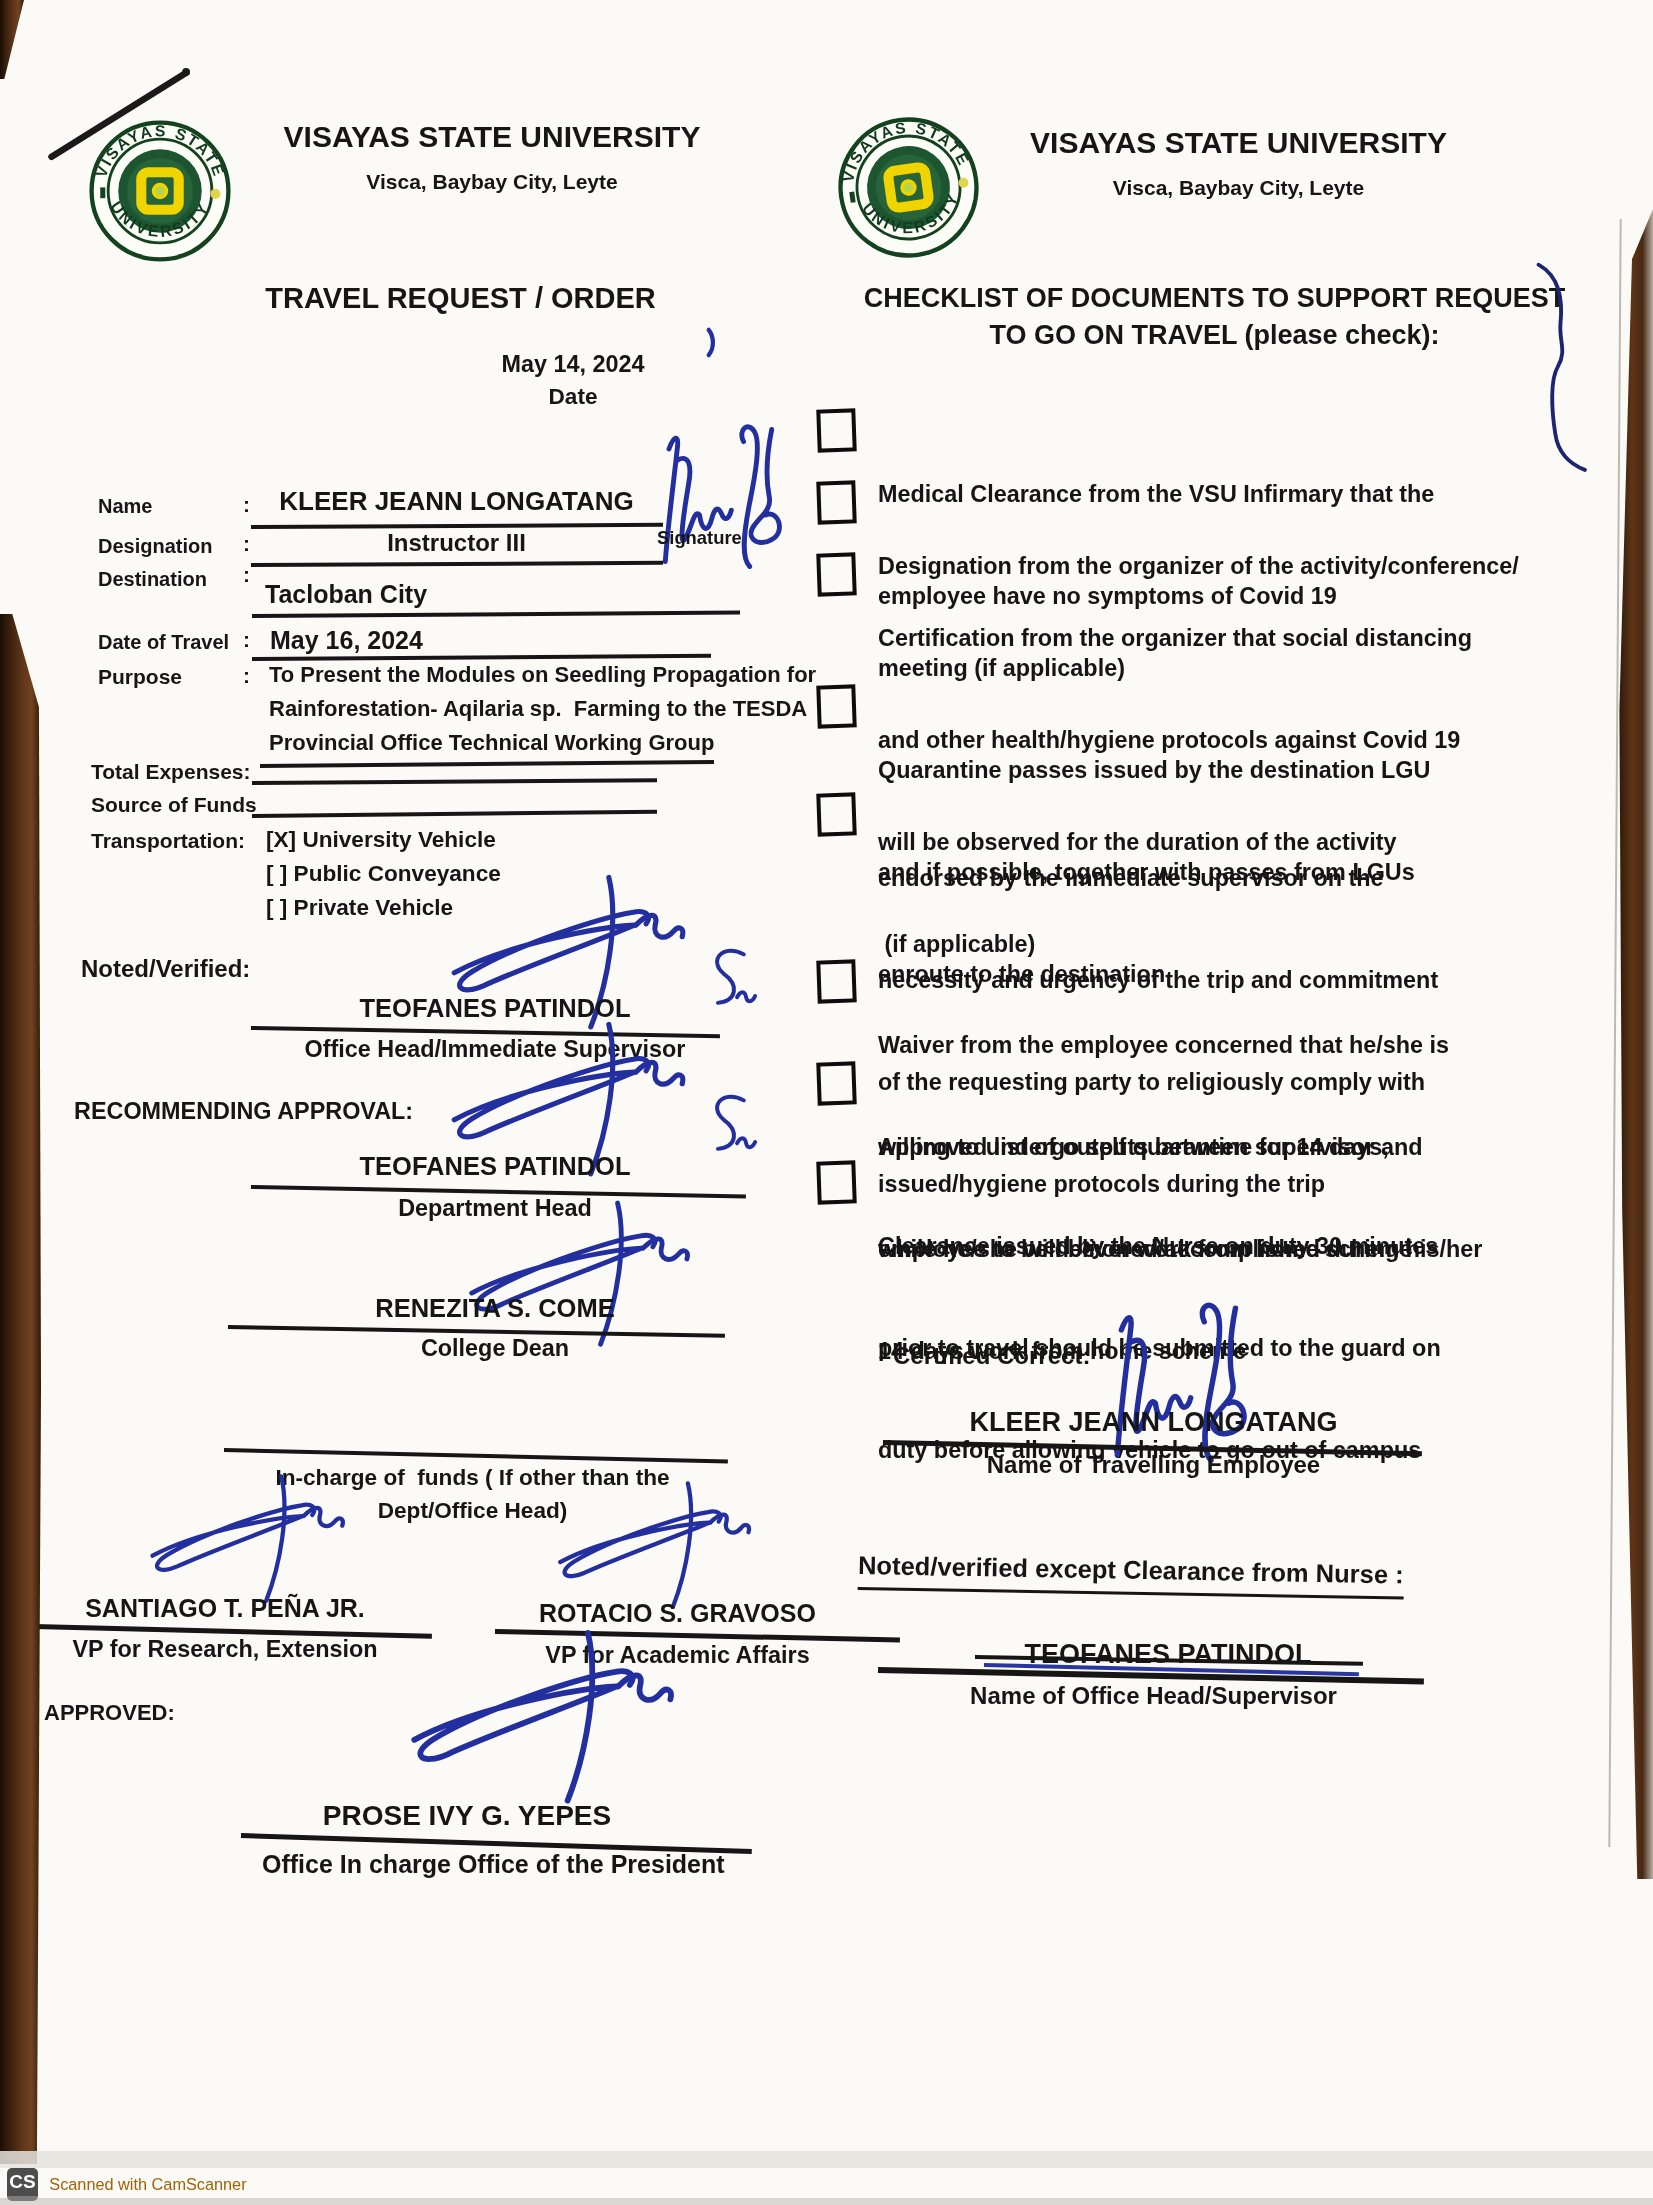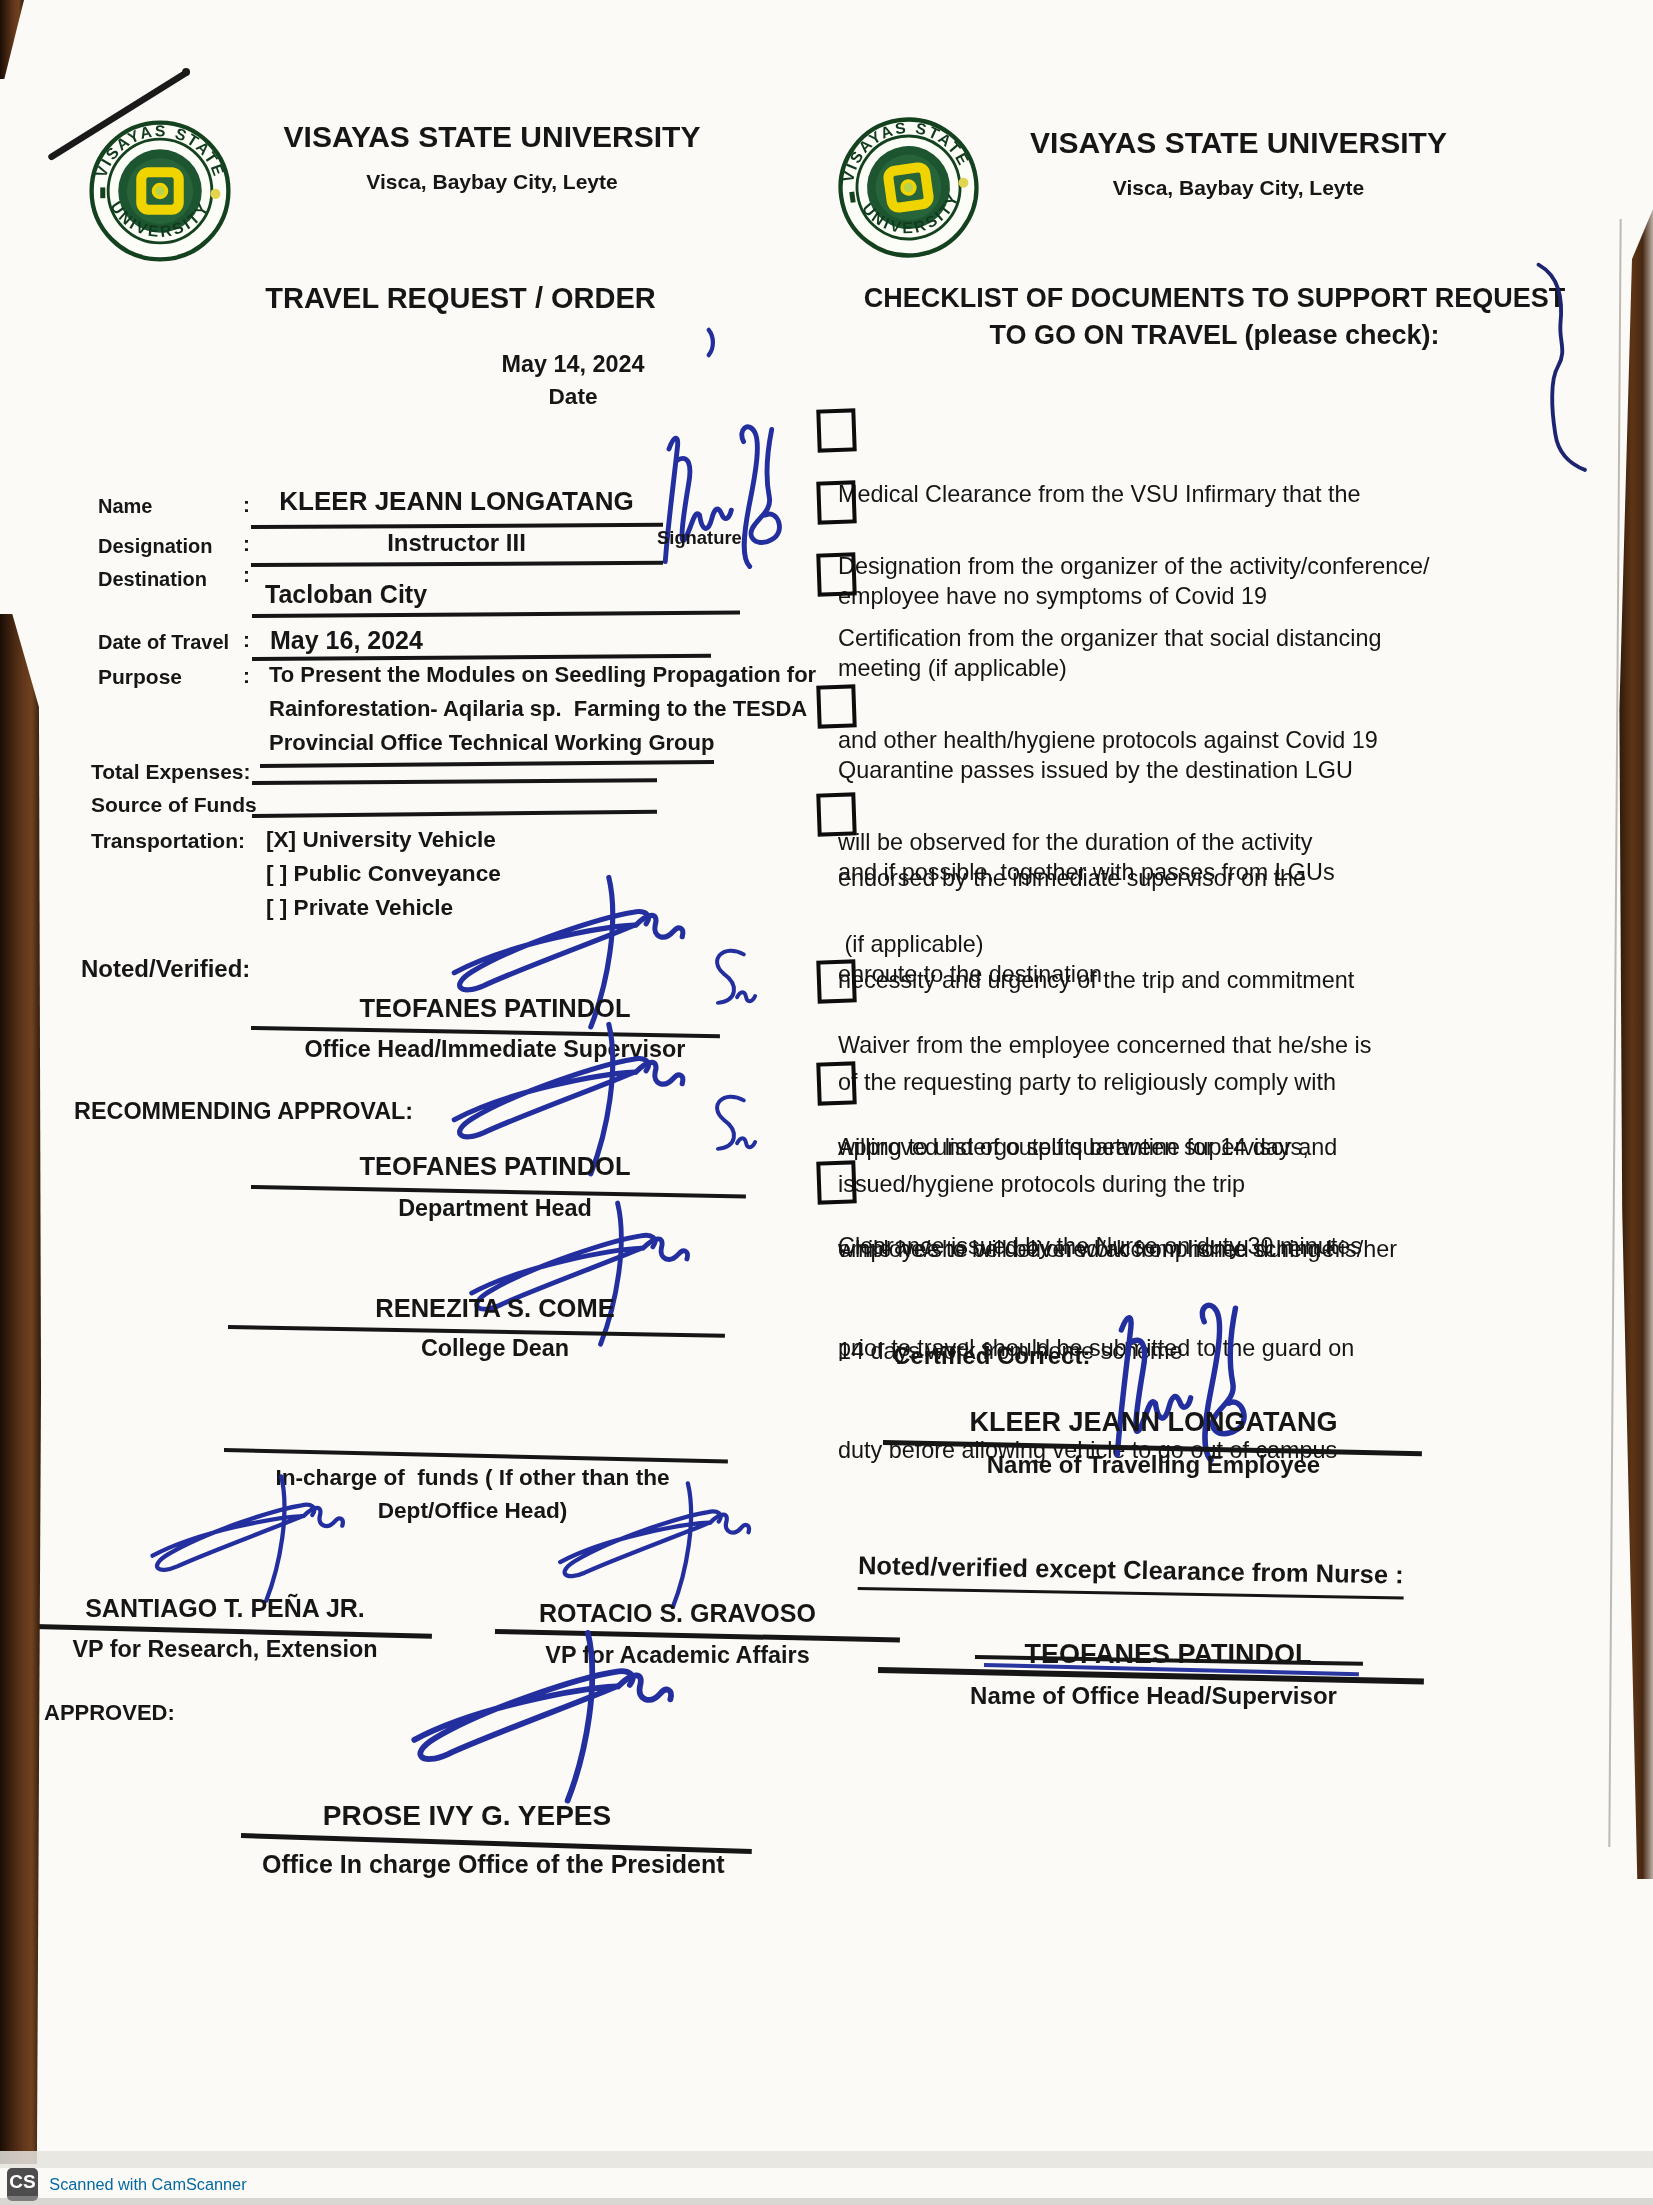--- a/index.html
+++ b/index.html
@@ -6,30 +6,30 @@
   body{
     width:1653px;height:2205px;position:relative;overflow:hidden;
     background:#fbfaf6;font-family:"Liberation Sans",sans-serif;color:#141414;
   }
   #paper{position:absolute;inset:0;}
   .t{position:absolute;color:#161616;font-weight:600;white-space:pre;line-height:1.14;}
   .c{text-align:center;}
   .b{font-weight:700;}
   .ln{position:absolute;background:#161616;height:3.5px;transform-origin:left center;}
   .cb{position:absolute;left:817px;width:31px;height:35px;border:4.2px solid #0d0d0d;background:transparent;transform:rotate(-2deg);}
-  .chk{position:absolute;left:838px;width:609px;font-size:23.4px;font-weight:400;line-height:34px;white-space:pre;color:#151515;}
+  .chk{position:absolute;left:878px;width:609px;font-size:23.4px;font-weight:700;line-height:34px;white-space:pre;color:#151515;}
   .sig{position:absolute;pointer-events:none;}
   .wood{position:absolute;background:linear-gradient(90deg,#1a0d04,#3f2310 28%,#61361a 55%,#6f4220 78%,#2e1a0a);}
   .wood-r{background:linear-gradient(270deg,#1a0d04,#46281261 1%,#462812 30%,#5e3517 60%,#2a1708);}
   .paper-edge{position:absolute;background:#bdbab2;}
   .strike-blue{position:absolute;height:3.5px;background:#2a36a0;transform-origin:left center;}
   .wm{position:absolute;left:7px;top:2168px;display:flex;align-items:center;}
   .wm-badge{width:31px;height:33px;background:#4d4d4d;border-radius:5px;color:#fff;font-weight:700;font-size:19px;
     display:flex;align-items:center;justify-content:center;border-bottom:5.7px solid #7c7c7c;box-sizing:border-box;}
-  .wm-text{margin-left:11.3px;font-size:16.3px;color:#0369a1;font-weight:400;}
+  .wm-text{margin-left:11.3px;font-size:16.3px;color:#a16207;font-weight:400;}
   .band{position:absolute;left:0;width:1653px;background:#e4e3de;}
   svg{display:block;overflow:visible;}
 </style>
 </head>
 <body>
 
 <svg width="0" height="0" aria-hidden="true">
   <defs>
     <g id="sigA" fill="none" stroke="#232f9e" stroke-width="8" stroke-linecap="round" stroke-linejoin="round">
       <path d="M64,158 C150,112 296,86 344,84 C292,106 156,156 110,178 C74,194 56,178 92,156 C162,114 292,72 342,64 C360,60 372,68 362,82"></path>

